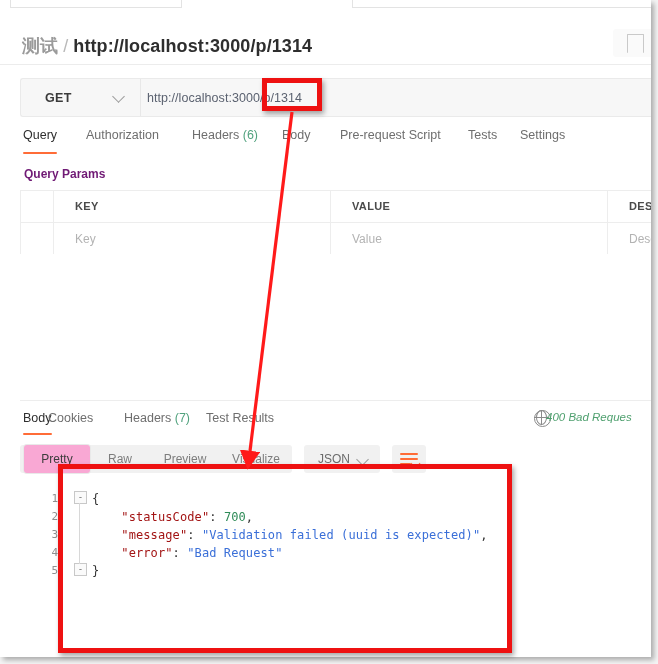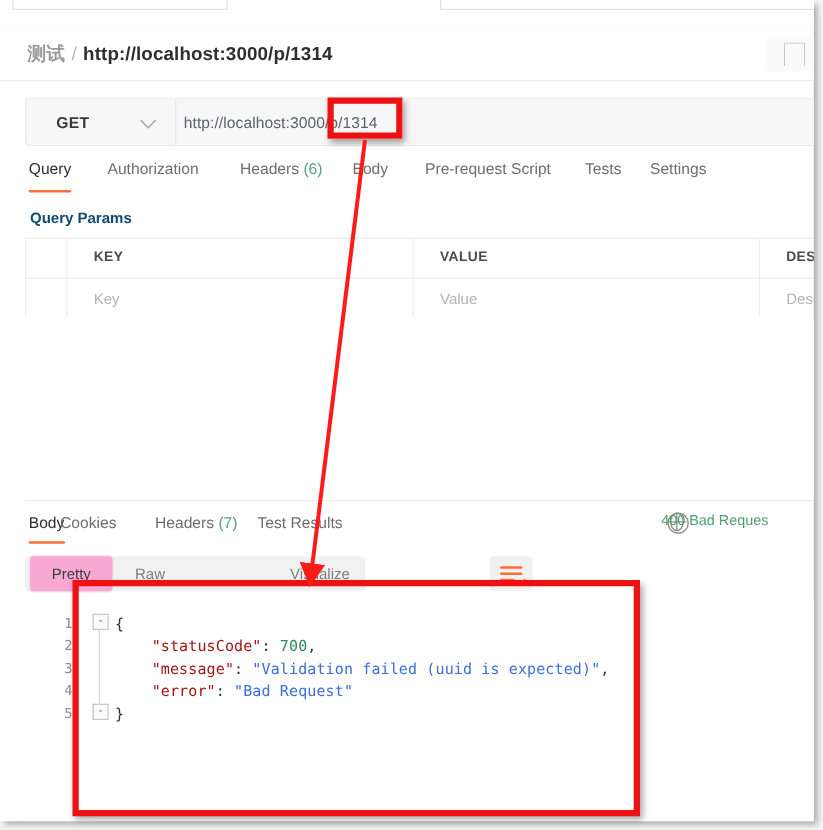--- a/index.html
+++ b/index.html
@@ -34,21 +34,21 @@
   .tabstrip .tabchip.a{left:10px;width:172px;}
   .tabstrip .tabchip.b{left:352px;width:300px;border-right:none;}
 
   
   .reqheader{
     position:absolute;left:0;top:22px;width:651px;height:42px;
     background:#ffffff;border-bottom:1px solid #ececec;
   }
   .breadcrumb{
     position:absolute;left:22px;top:12px;
-    font-size:15px;letter-spacing:0.1px;white-space:nowrap;
+    font-size:18px;letter-spacing:0.1px;white-space:nowrap;
   }
   .crumb-collection{color:#9b9b9b;font-weight:700;}
   .crumb-sep{color:#b9b9b9;margin:0 5px;font-weight:400;}
   .crumb-name{color:#2e2e2e;font-weight:700;}
   .header-action{
     position:absolute;left:613px;top:7px;width:44px;height:28px;
     background:#fafafa;border-radius:3px;
   }
   .header-action .ico{
     position:absolute;left:14px;top:5px;width:15px;height:18px;
@@ -90,21 +90,21 @@
   .rtab.active{color:#2e2e2e;font-weight:400;}
   .rtab .count{color:#51a27e;}
   .rtab .ul{
     position:absolute;left:0;bottom:-12px;height:2.5px;width:100%;
     background:#ff6c37;border-radius:2px;
   }
 
   
   .qp-title{
     position:absolute;left:24px;top:167px;font-size:12px;
-    font-weight:700;color:#0c4a6e;
+    font-weight:700;color:#701a75;
   }
   .ptable{
     position:absolute;left:20px;top:190px;width:660px;
     border-top:1px solid #ededed;
   }
   .prow{
     position:relative;height:32px;border-bottom:1px solid #ededed;
     box-sizing:border-box;
   }
   .pcell{
@@ -132,22 +132,22 @@
   .rsptab{
     position:absolute;top:0;font-size:12.5px;color:#6e6e6e;white-space:nowrap;
   }
   .rsptab.active{color:#2e2e2e;}
   .rsptab .count{color:#51a27e;}
   .rsptab .ul{
     position:absolute;left:0;bottom:-10px;height:2.5px;width:100%;
     background:#ff6c37;border-radius:2px;
   }
   .status{
-    position:absolute;left:529px;top:411px;font-size:11.5px;
-    color:#4fa06f;white-space:nowrap;font-weight:400;
+    position:absolute;left:546px;top:411px;font-size:11.5px;
+    color:#4fa06f;white-space:nowrap;font-weight:400;font-style:italic;
   }
   .globe{
     position:absolute;left:534px;top:410px;width:15px;height:15px;
     border:1.2px solid #8a8a8a;border-radius:50%;
   }
   .globe:before{
     content:"";position:absolute;left:5.6px;top:-1.2px;width:1.2px;height:15px;
     background:#8a8a8a;
   }
   .globe:after{
@@ -309,24 +309,31 @@
     <div class="status">400 Bad Reques</div>
 
     <div class="vbar">
       <div class="vgroup">
           <div class="vpill active" style="left: 4px; width: 66px;">
             <span>Pretty</span>
           </div>
           <div class="vpill" style="left: 70px; width: 60px;">
             <span>Raw</span>
           </div>
+          <div class="vpill" style="left: 130px; width: 70px;">
+            <span>Preview</span>
+          </div>
           <div class="vpill" style="left: 200px; width: 72px;">
             <span>Visualize</span>
           </div>
         </div>
+      <div class="jsonsel">
+        <span class="lbl">JSON</span>
+        <span class="chev"></span>
+      </div>
       <div class="wrapbtn">
         <span class="wline wl1"></span>
         <span class="wline wl2"></span>
         <span class="wline wl3"></span>
         <span class="warrow"></span>
       </div>
     </div>
 
     <div class="editor">
       <div class="gutter"></div>

